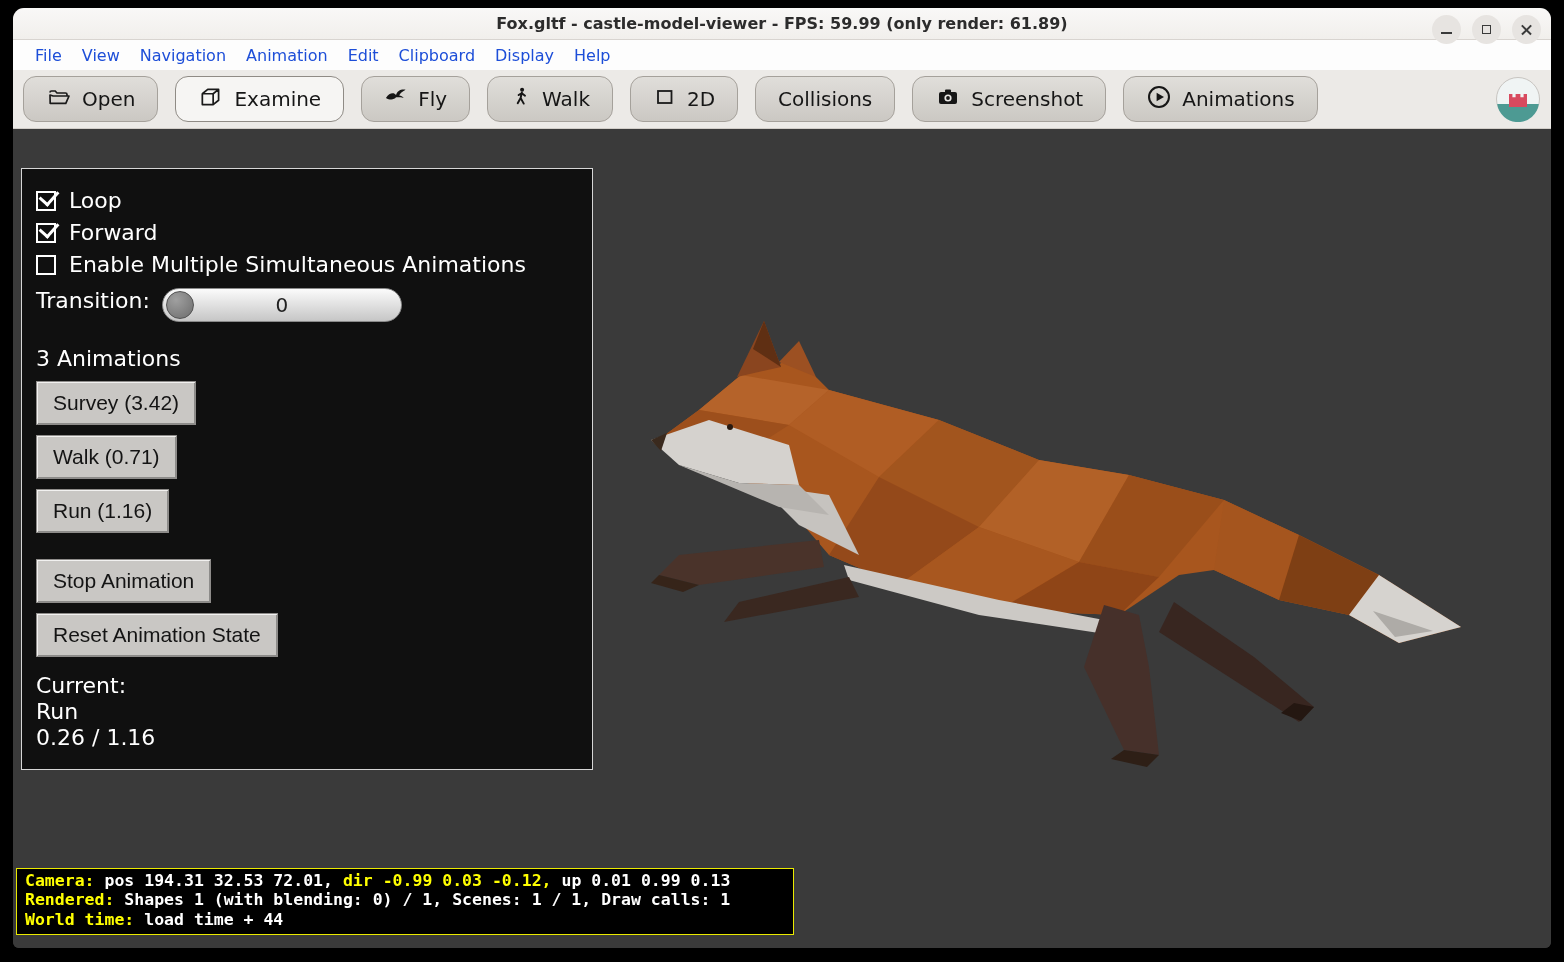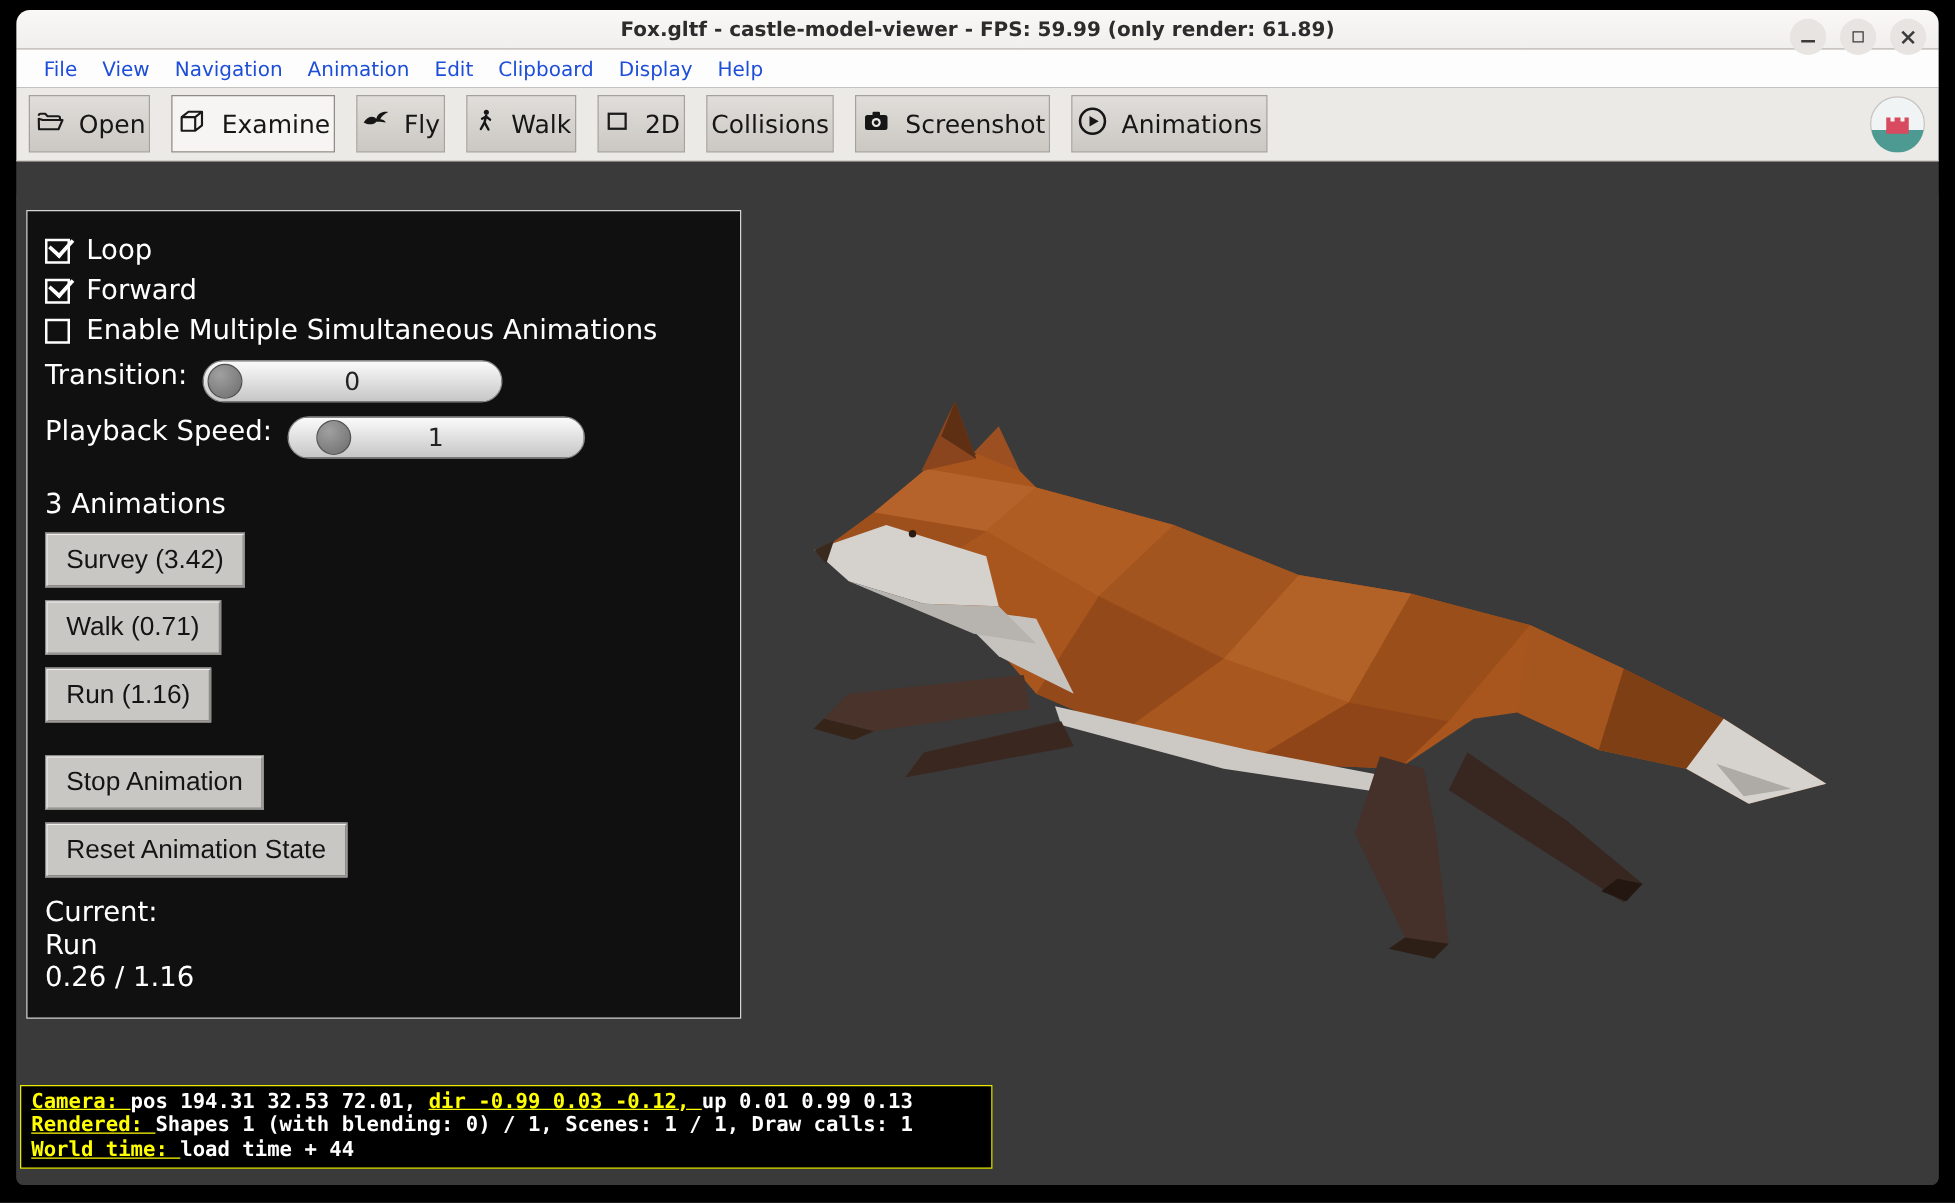--- a/index.html
+++ b/index.html
@@ -24,22 +24,22 @@
   .max-glyph { width:9px; height:9px; border:1.5px solid #3a3a3a; }
   .close-glyph { position:relative; width:13px; height:13px; }
   .close-glyph::before, .close-glyph::after { content:""; position:absolute; left:0; top:5.6px; width:13px; height:1.8px; background:#3a3a3a; }
   .close-glyph::before { transform:rotate(45deg); }
   .close-glyph::after  { transform:rotate(-45deg); }
   
   .menubar { height:30px; background:#fdfdfd; display:flex; align-items:center; padding-left:12px; flex:none; }
   .menu-item { padding:4px 10px; font-size:16px; color:#1d4ed8; cursor:default; }
   
   .toolbar { height:59px; background:#eceae7; display:flex; align-items:center; padding:0 10px; gap:17px; flex:none; border-bottom:1px solid #d2cec9; }
-  .tb-btn { height:46px; display:flex; align-items:center; gap:10px; padding:0 3px;
-    background:linear-gradient(#e0deda,#cbc8c3); border:1px solid #a5a19b; border-radius:0;
+  .tb-btn { height:46px; display:flex; align-items:center; gap:10px; padding:0 22px;
+    background:linear-gradient(#e0deda,#cbc8c3); border:1px solid #a5a19b; border-radius:13px;
     font-size:20px; color:#161616; cursor:pointer; white-space:nowrap; }
   .tb-btn.active { background:#f6f5f3; border-color:#8f8b85; }
   .tb-btn svg { flex:none; }
   .tb-spacer { flex:1; }
   .logo-wrap { width:46px; height:46px; flex:none; cursor:pointer; }
   
   .viewport { flex:1; position:relative; background:#3a3a3a; overflow:hidden;margin-top:26px; }
   .fox-svg { position:absolute; left:620px; top:160px; width:850px; height:480px; }
   
   .panel { position:absolute; left:8px; top:13px; width:572px; background:rgba(14,14,14,0.94);
@@ -60,21 +60,21 @@
   .panel-btn { display:inline-block; margin-top:10px; background:#c9c7c4; color:#141414; font-size:21px;
     padding:9px 16px; border:1px solid #8e8c8a; cursor:pointer;
     box-shadow:inset 1px 1px 0 rgba(255,255,255,0.75), inset -1px -1px 0 rgba(0,0,0,0.3); }
   .btn-block { display:block; width:max-content; }
   .gap-top { margin-top:26px; }
   .current-block { margin-top:16px; line-height:26px; }
   
   .statusbar { position:absolute; left:3px; bottom:13px; width:778px; background:#000;
     border:1px solid #eaea00; padding:2px 8px 5px; font-family:"DejaVu Sans Mono", monospace;
     font-size:16.5px; font-weight:bold; line-height:19.5px; color:#fff; white-space:nowrap; }
-  .y { color:#ffff00;text-decoration:underline; }
+  .y { color:#ffff00; }
 </style>
 </head>
 <body>
 
 <div class="window">
 
   <div class="titlebar">
     <div class="title-text">Fox.gltf - castle-model-viewer - FPS: 59.99 (only render: 61.89)</div>
     <div class="wcs">
       <div class="wc">
@@ -238,27 +238,20 @@
       </div>
 
       <div class="slider-row">
         <span>Transition:</span>
         <div class="slider transition">
           <span class="knob" style="left:3px;"></span>
           <span>0</span>
         </div>
       </div>
 
-      <div class="slider-row">
-        <span>Playback Speed:</span>
-        <div class="slider playback">
-          <span class="knob" style="left:22px;"></span>
-          <span>1</span>
-        </div>
-      </div>
 
       <div class="anim-count">3 Animations</div>
 
       <button class="panel-btn btn-block">Survey (3.42)</button>
       <button class="panel-btn btn-block">Walk (0.71)</button>
       <button class="panel-btn btn-block">Run (1.16)</button>
 
       <button class="panel-btn btn-block gap-top">Stop Animation</button>
       <button class="panel-btn btn-block">Reset Animation State</button>
 

